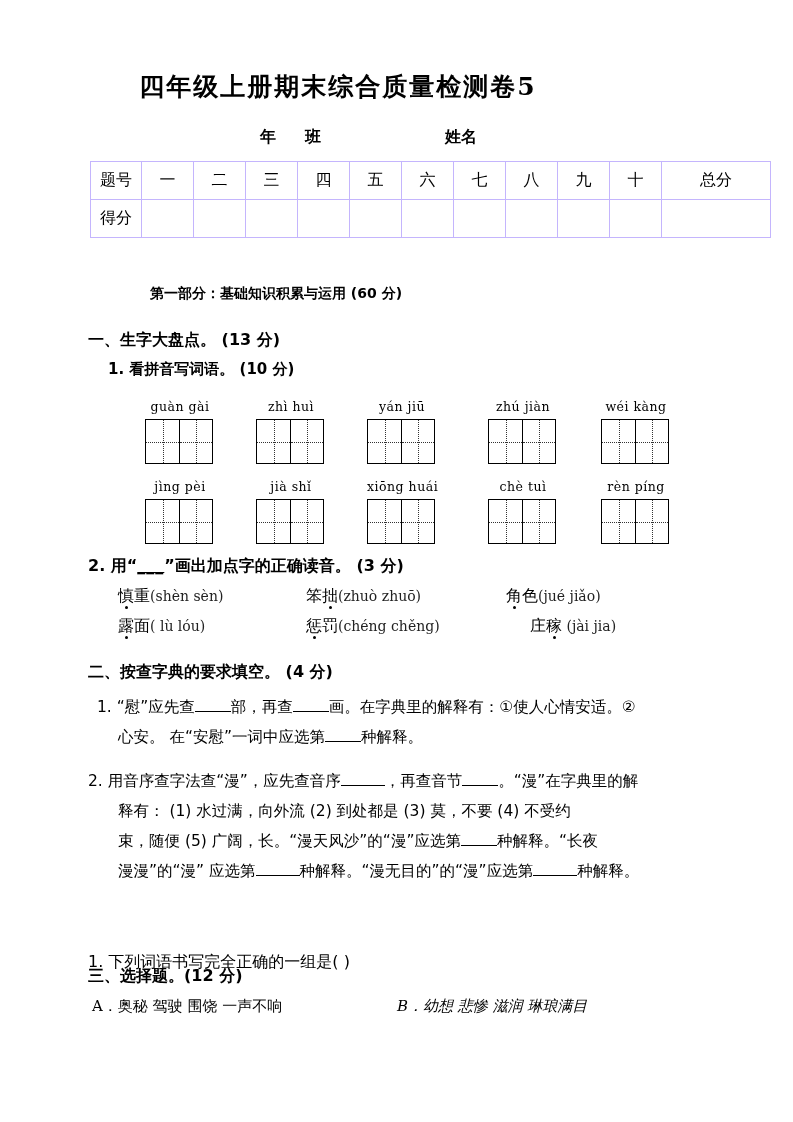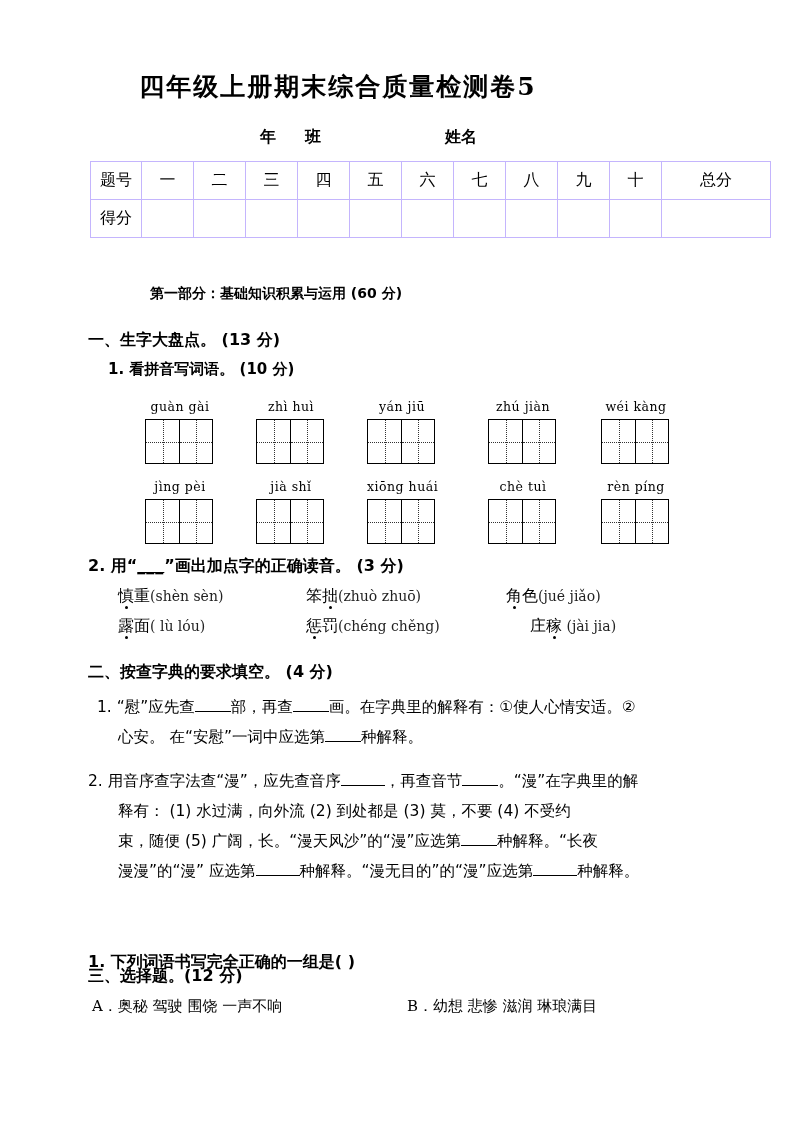--- a/index.html
+++ b/index.html
@@ -184,30 +184,30 @@
 
   .q21 { left: 88px; top: 692px; margin-left: 9px; }
   .q21b { left: 118px; top: 722px; }
   .q22 { left: 88px; top: 766px; }
   .q22b { left: 118px; top: 796px; }
   .q22c { left: 118px; top: 826px; }
   .q22d { left: 118px; top: 856px; }
 
   
   .sec-3 { position: absolute; left: 88px; top: 922px; font-size: 16px; font-weight: bold; margin-top: 44px; }
-  .q31 { position: absolute; left: 88px; top: 952px; font-size: 16px; font-weight: bold; white-space: nowrap; }
+  .q31 { position: absolute; left: 88px; top: 952px; font-size: 16px; font-weight: normal; white-space: nowrap; }
   .opts {
     position: absolute;
     left: 92px;
     top: 997px;
     font-size: 15px;
     white-space: nowrap;
   }
   .opts .opt-a { position: absolute; left: 0; }
-  .opts .opt-b { position: absolute; left: 315px; }
+  .opts .opt-b { position: absolute; left: 305px; font-style: italic; }
   .opt-key { font-family: "DejaVu Serif", "Liberation Serif", serif; }
 </style>
 </head>
 <body>
 
 <div class="page">
 
   <div class="doc-title">四年级上册期末综合质量检测卷5</div>
 
   <div class="id-line">

